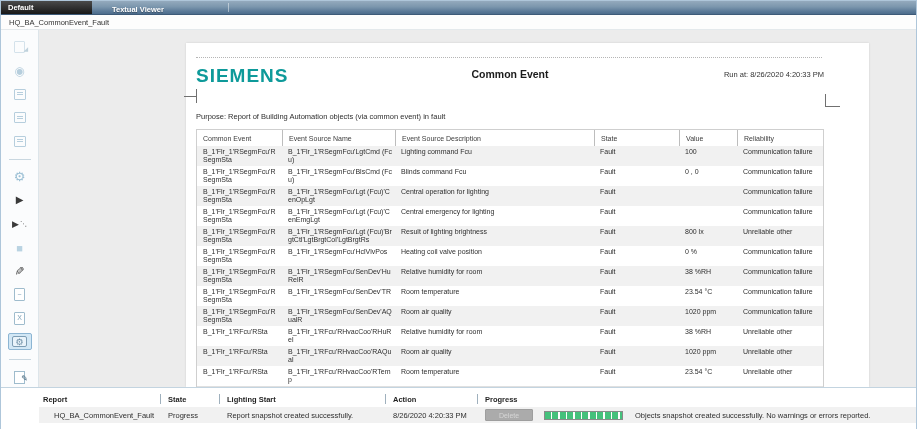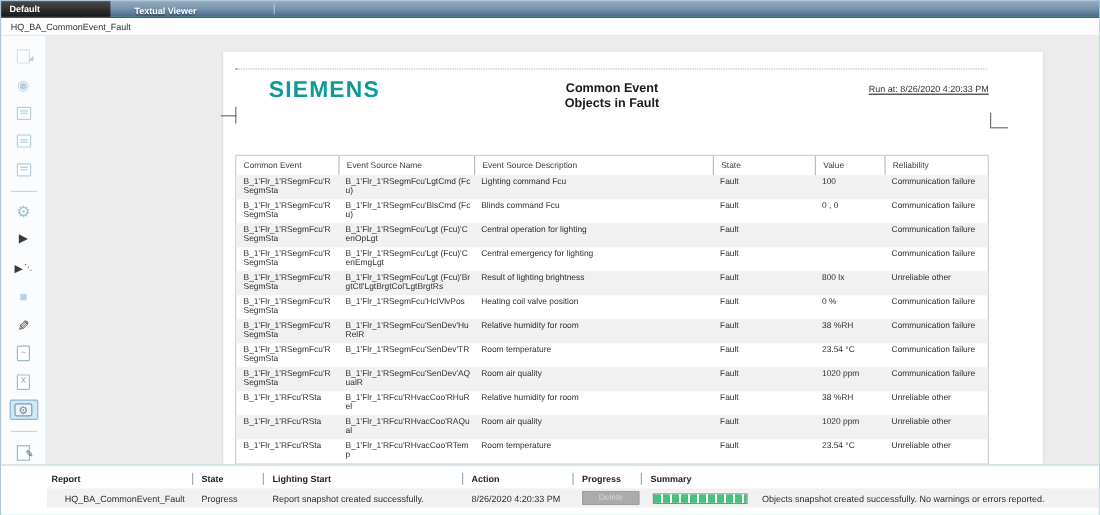--- a/index.html
+++ b/index.html
@@ -48,24 +48,24 @@
               display:flex; align-items:center; justify-content:center; }
   .g-camera::before { content:"⚙"; font-size:9px; color:#6b8da4; }
   .g-doc-pencil { width:11px; height:13px; border:1px solid #9fbccd; position:relative; background:#fff; }
   .g-doc-pencil::after { content:"✎"; position:absolute; right:-4px; bottom:-2px; font-size:8px; color:#4a6b80; }
   .tool.disabled .g-doc, .tool.disabled { opacity:.55; cursor:default; }
 
   
   .viewer { position:absolute; left:38px; top:29px; right:0; height:357px; background:#ececec; overflow:hidden; }
   .page { position:absolute; left:147px; top:13px; width:683px; bottom:0; background:#fff; box-shadow:0 0 2px rgba(0,0,0,.12); }
   .dotline { position:absolute; left:10px; top:14px; width:626px; border-top:1px dotted #b5b5b5; }
-  .brand { position:absolute; left:10px; top:22px; font-size:19px; font-weight:bold; letter-spacing:1px; color:#0e9a9a;margin-left:28px; }
+  .brand { position:absolute; left:10px; top:22px; font-size:19px; font-weight:bold; letter-spacing:1px; color:#0e9a9a; }
   .rpt-title { position:absolute; left:10px; top:25px; width:628px; text-align:center; font-size:10.5px;
                font-weight:bold; color:#1a1a1a; line-height:12px; }
-  .runat { position:absolute; right:45px; top:27px; font-size:7.5px; color:#333;text-decoration:underline; }
+  .runat { position:absolute; right:45px; top:27px; font-size:7.5px; color:#333; }
   .crop-l { position:absolute; left:-2px; top:46px; width:13px; height:14px; border-right:1px solid #707070; }
   .crop-l::before { content:""; position:absolute; left:0; top:7px; width:13px; height:1px; background:#707070; }
   .crop-r { position:absolute; left:639px; top:51px; width:14px; height:13px; border-left:1px solid #707070; }
   .crop-r::before { content:""; position:absolute; left:0; bottom:0; width:14px; height:1px; background:#707070; }
   .purpose { position:absolute; left:10px; top:69px; font-size:7.5px; color:#2e2e2e; }
 
   
   .rpt-box { position:absolute; left:10px; top:86px; width:628px; border:1px solid #cfcfcf; background:#fff; }
   .rpt-head { display:grid; grid-template-columns:85px 113px 199px 85px 58px 88px; }
   .rpt-head > div { font-size:7px; color:#3c3c3c; padding:5px 4px 4px 6px; border-left:1px solid #bdbdbd; }
@@ -164,25 +164,25 @@
       </div>
       <div class="tb-sep"></div>
     </div>
 
   <div class="viewer">
     <div class="page">
       <div class="dotline"></div>
       <div class="brand">SIEMENS</div>
       <div class="rpt-title">
         <div>Common Event</div>
-        <div>Objects in Fault</div>
       </div>
       <div class="runat">Run at: 8/26/2020 4:20:33 PM</div>
       <div class="crop-l"></div>
       <div class="crop-r"></div>
+      <div class="purpose">Purpose: Report of Building Automation objects (via common event) in fault</div>
 
       <div class="rpt-box">
         <div class="rpt-head" id="rpt-head">
             <div>Common Event</div>
             <div>Event Source Name</div>
             <div>Event Source Description</div>
             <div>State</div>
             <div>Value</div>
             <div>Reliability</div>
           </div>
@@ -296,21 +296,20 @@
   </div>
 
   <div class="panel">
 
     <div class="panel-grid hdr" id="panel-head">
         <div>Report</div>
         <div>State</div>
         <div>Lighting Start</div>
         <div>Action</div>
         <div>Progress</div>
-        <div>Summary</div>
       </div>
     <div class="panel-row">
       <div class="panel-grid">
         <div class="cell report-name">HQ_BA_CommonEvent_Fault</div>
         <div class="cell">Progress</div>
         <div class="cell">Report snapshot created successfully.</div>
         <div class="cell">8/26/2020 4:20:33 PM</div>
         <div class="cell" style="padding-left:0;">
           <button class="delete-btn">Delete</button>
         </div>

